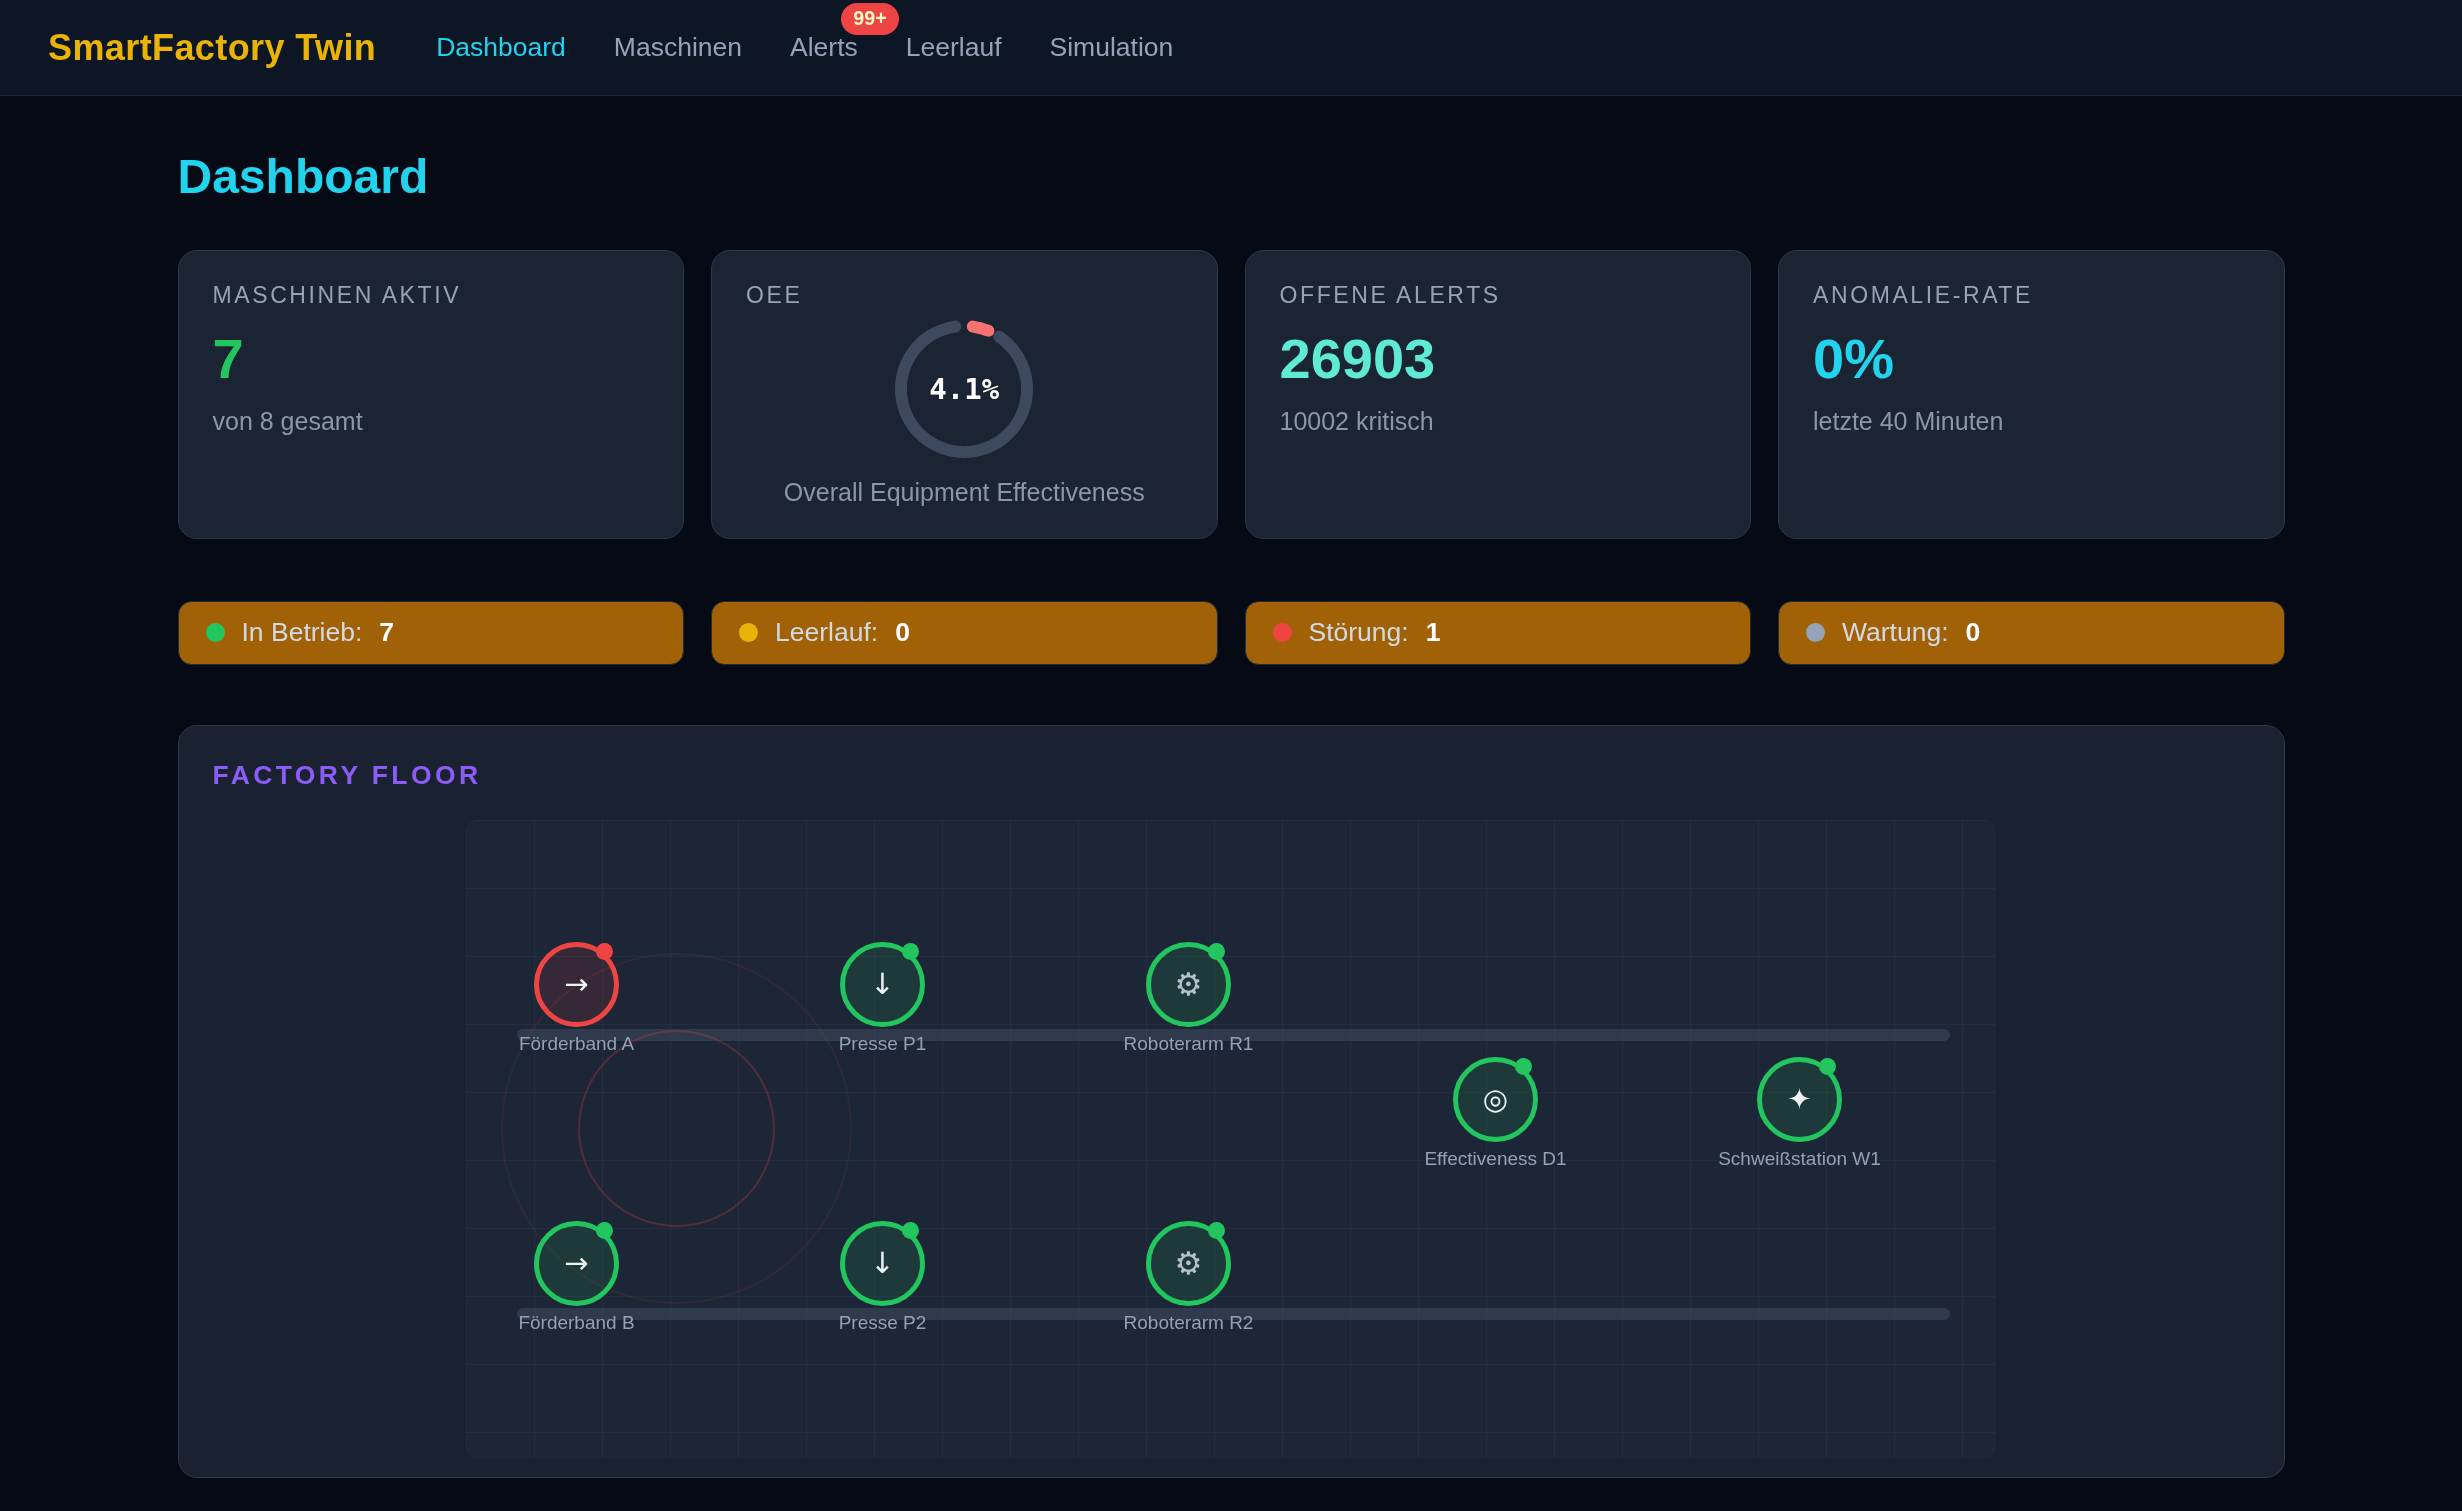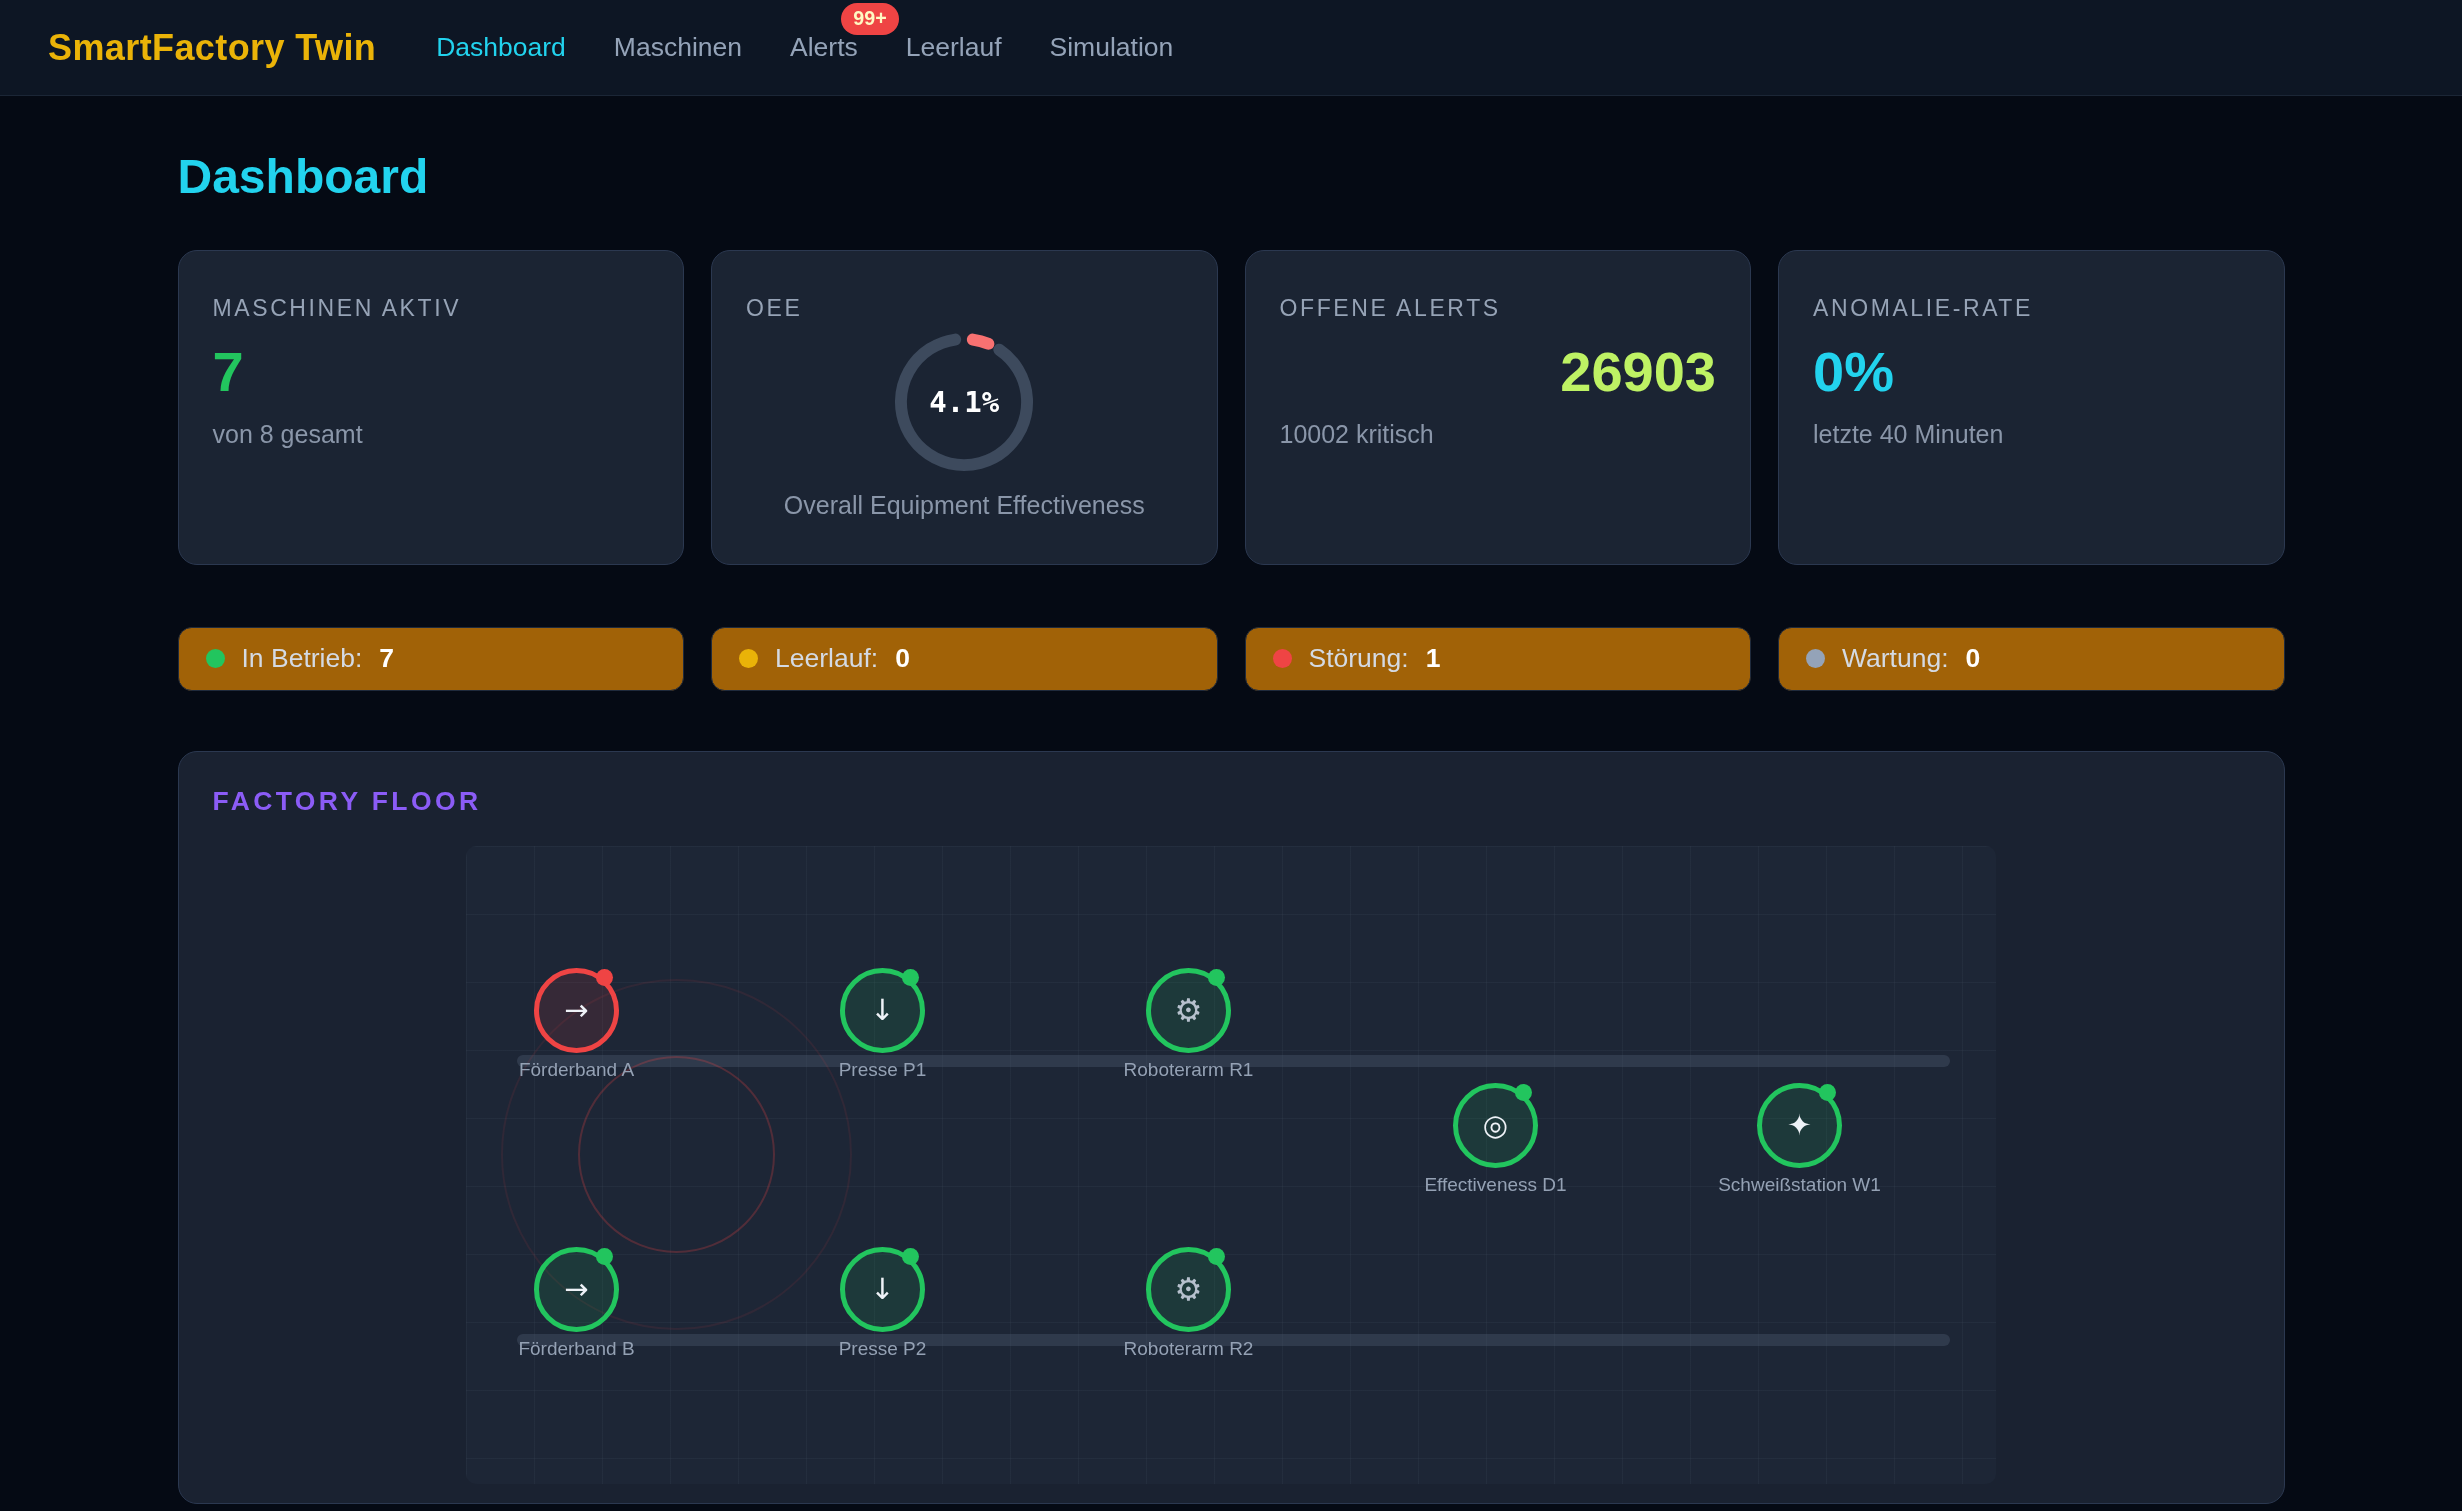--- a/index.html
+++ b/index.html
@@ -31,21 +31,21 @@
   }
 
   
   .container { width:2107px; margin:0 auto; }
   h1.page-title { font-size:48px; color:#22d3ee; font-weight:bold; margin-top:53px; }
 
   
   .kpi-grid { display:grid; grid-template-columns:repeat(4,1fr); gap:27px; margin-top:46px; }
   .card {
     background:#1b2433; border:1.7px solid #2b3850; border-radius:19px;
-    padding:44px 34px; min-height:253px; display:flex; flex-direction:column;
+    padding:31px 34px; min-height:253px; display:flex; flex-direction:column;
   }
   .kpi-label { font-size:23px; letter-spacing:2.6px; color:#96a3b6; font-weight:500; }
   .kpi-value { font-size:56px; font-weight:bold; margin-top:19px; line-height:1.1; }
   .kpi-sub  { font-size:25px; color:#8a96a9; margin-top:17px; }
   .oee-card .gauge-wrap { flex:1; display:flex; justify-content:center; position:relative; margin-top:5.1px; }
   .gauge-box { position:relative; width:150px; height:150px; }
   .gauge-box svg { position:absolute; inset:0; }
   .gauge-text {
     position:absolute; inset:0; display:flex; align-items:center; justify-content:center;
     font-family:"DejaVu Sans Mono", monospace; font-size:29px; font-weight:bold; color:#fff;
@@ -134,21 +134,21 @@
               <path d="M 98.29880947104485 14.720162913123787 A 74 74 0 0 1 116.62852135326568 19.762123676614834" fill="none" stroke="#f87171" stroke-width="14" stroke-linecap="round"></path>
             </svg>
           <div class="gauge-text">4.1%</div>
         </div>
       </div>
       <div class="kpi-sub">Overall Equipment Effectiveness</div>
     </div>
 
     <div class="card">
       <div class="kpi-label">OFFENE ALERTS</div>
-      <div class="kpi-value" style="color: #bef264; text-align: right;">26903</div>
+      <div class="kpi-value" style="color: #5eead4;">26903</div>
       <div class="kpi-sub">10002 kritisch</div>
     </div>
 
     <div class="card">
       <div class="kpi-label">ANOMALIE-RATE</div>
       <div class="kpi-value" style="color: rgb(34, 211, 238);">0%</div>
       <div class="kpi-sub">letzte 40 Minuten</div>
     </div>
 
   </section>

